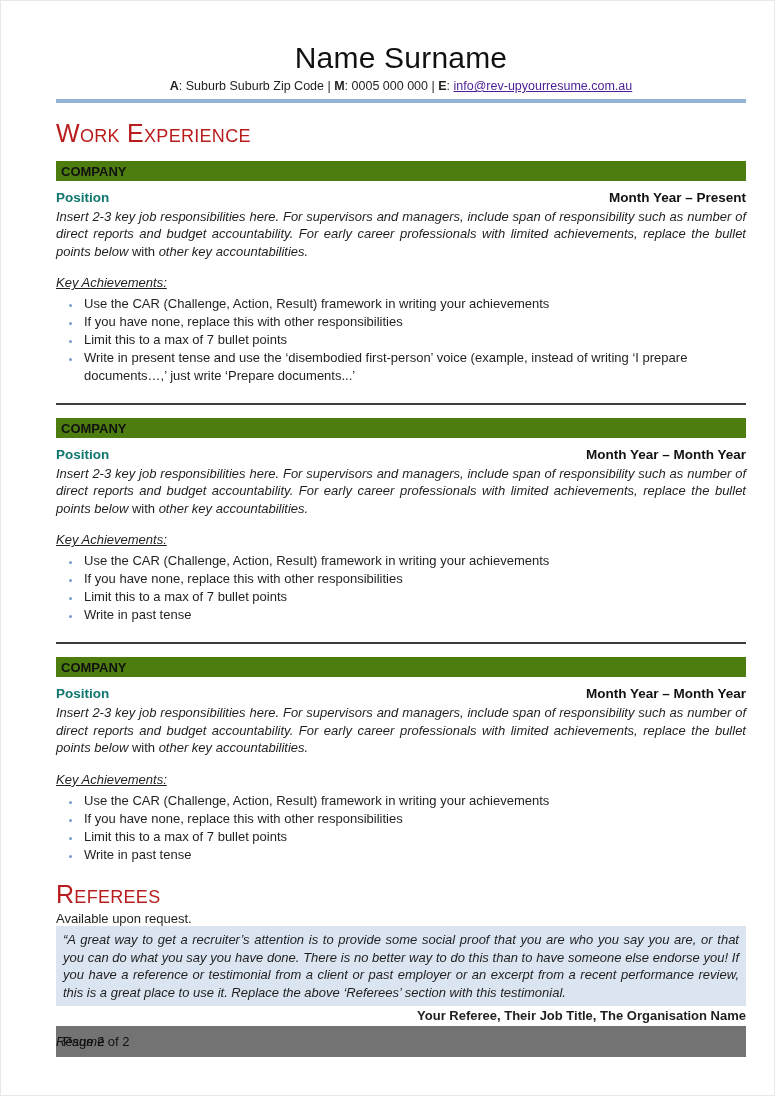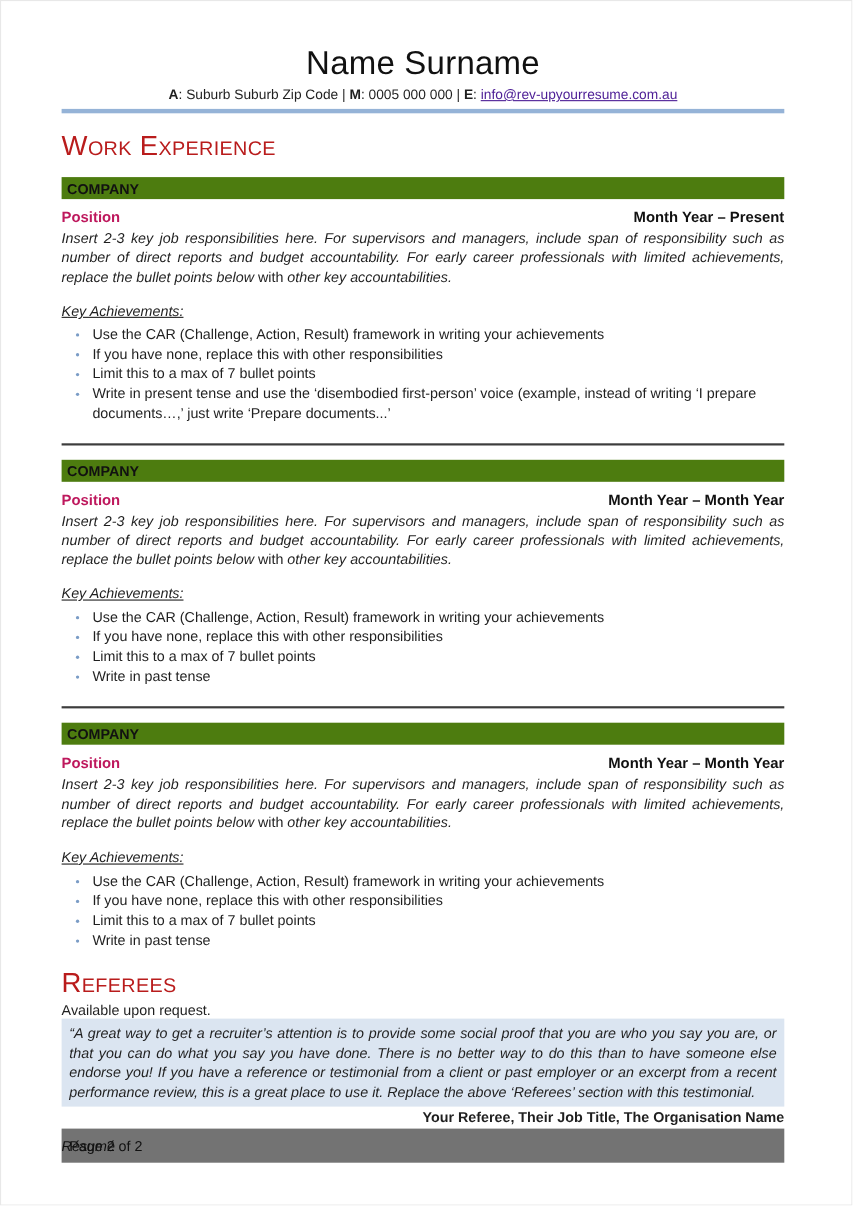--- a/index.html
+++ b/index.html
@@ -5,21 +5,21 @@
   * { box-sizing: border-box; }
   html, body { margin: 0; padding: 0; background: #ffffff; }
   body {
     font-family: "Liberation Sans", "DejaVu Sans", sans-serif;
     color: #1f1f1f;
   }
   .page {
     width: 775px;
     height: 1096px;
     margin: 0 auto;
-    padding: 40px 61px 0 55px;
+    padding: 40px 28px 0 55px;
     background: #ffffff;
     border: 1px solid #e8e8e8;
     overflow: hidden;
     position: relative;
   }
 
   
   .person-name {
     margin: 0;
     font-size: 30px;
@@ -67,21 +67,21 @@
     color: #111;
   }
   .job-meta {
     display: flex;
     justify-content: space-between;
     align-items: baseline;
     margin-top: 9px;
     font-size: 13.5px;
     font-weight: bold;
   }
-  .position-title { color: #be185d; }
+  .position-title { color: #0f766e; }
   .job-dates { color: #111; }
   .job-desc {
     margin-top: 3px;
     font-size: 13px;
     line-height: 1.35;
     text-align: justify;
     font-style: italic;
   }
   .job-desc .nonitalic { font-style: normal; }
   .key-achievements {

